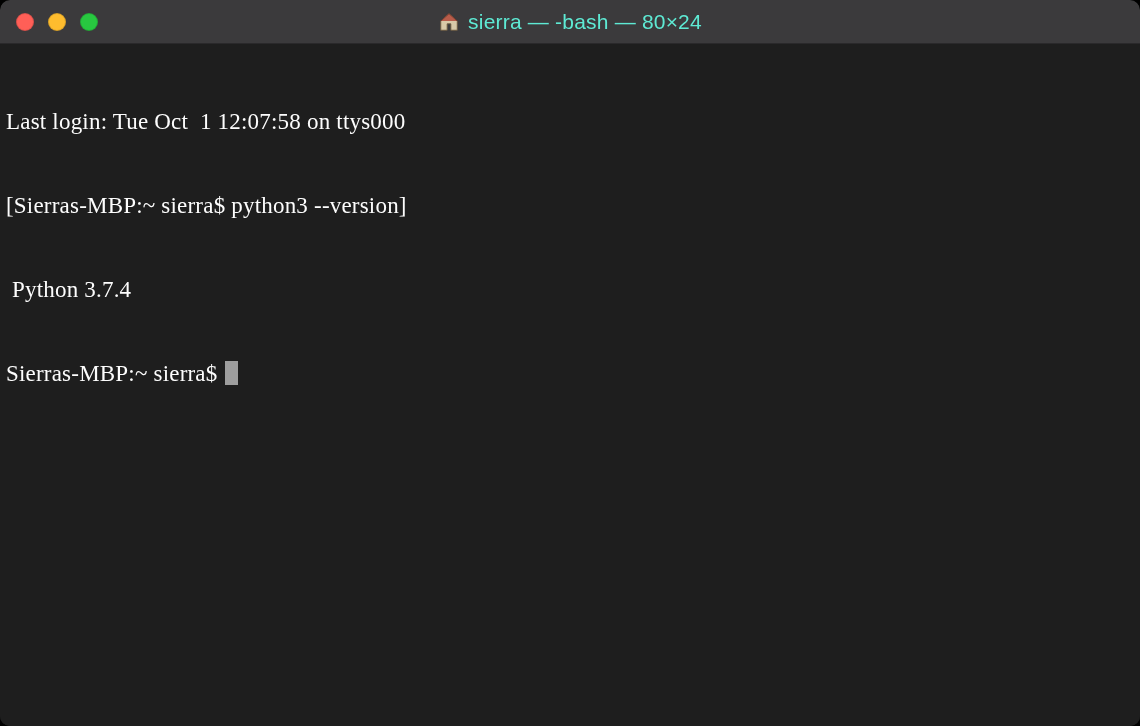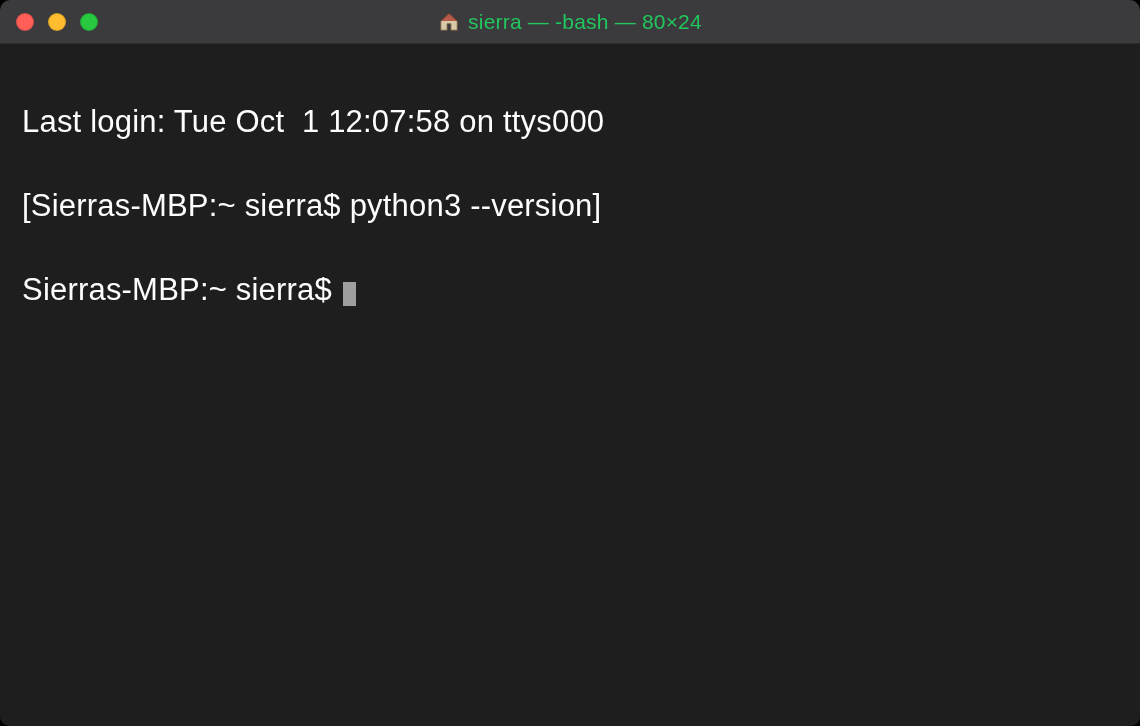--- a/index.html
+++ b/index.html
@@ -48,41 +48,41 @@
     .title-center {
       position: absolute;
       left: 0; right: 0;
       display: flex;
       align-items: center;
       justify-content: center;
       gap: 8px;
       pointer-events: none;
     }
     .title-text {
-      color: #22c55e;
+      color: #5eead4;
       font-family: -apple-system, "Helvetica Neue", Arial, sans-serif;
       font-size: 21px;
       font-weight: 400;
       letter-spacing: 0.2px;
       text-align: center;
     }
     .home-icon {
       display: inline-flex;
       align-items: center;
       justify-content: center;
     }
     .terminal {
       flex: 1;
       background: #1e1e1e;
       color: #fdfdfd;
-      font-size: 31px;
+      font-size: 23px;
       line-height: 28px;
-      padding: 8px 6px 6px 22px;
+      padding: 8px 6px 6px 6px;
       white-space: pre;
-      font-family: Liberation Sans, sans-serif;
+      font-family: Liberation Serif, serif;
       letter-spacing: 0.2px;
     }
     .line { display: block; }
     .lbracket { color: #fdfdfd; }
     .rbracket { color: #fdfdfd; float: right; }
     .cursor {
       display: inline-block;
       width: 13px;
       height: 24px;
       background: #9e9e9e;
@@ -114,16 +114,17 @@
       <span class="title-text">sierra — -bash — 80×24</span>
     </div>
   </div>
 
   <div class="terminal">
     <span class="line">Last login: Tue Oct  1 12:07:58 on ttys000</span>
     <div class="row2">
       <span class="content"><span class="lbracket">[</span><span>Sierras-MBP:~ sierra$ </span><span>python3 --version</span></span>
       <span class="rbracket">]</span>
     </div>
+    <span class="line"> Python 3.7.4</span>
     <span class="line"><span>Sierras-MBP:~ sierra$ </span><span class="cursor"></span></span>
   </div>
 
 </div>
 
 </body></html>

